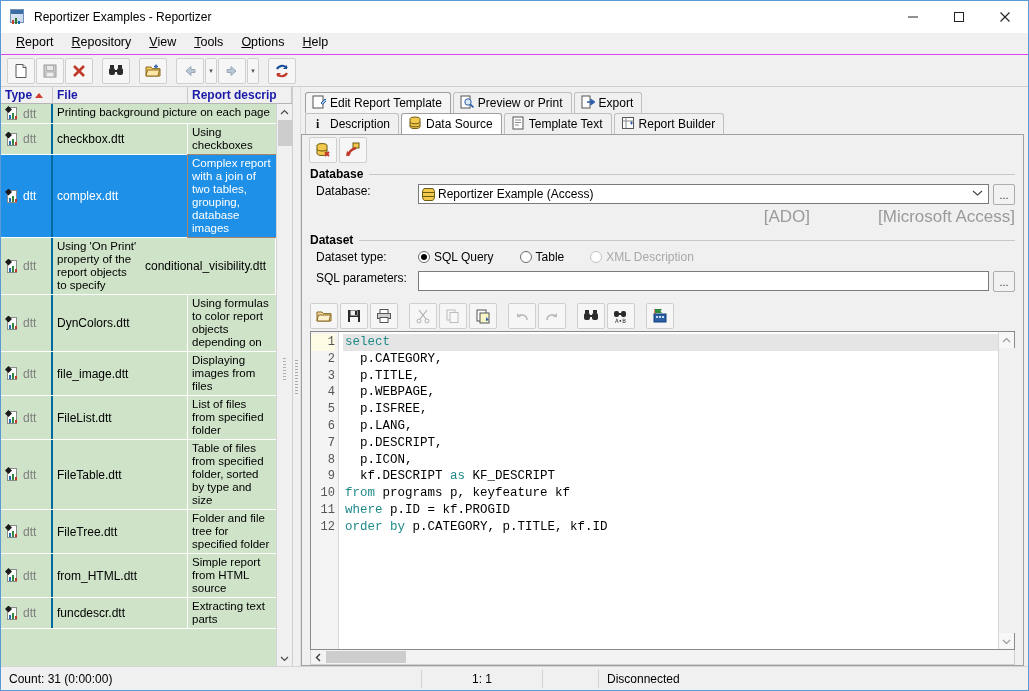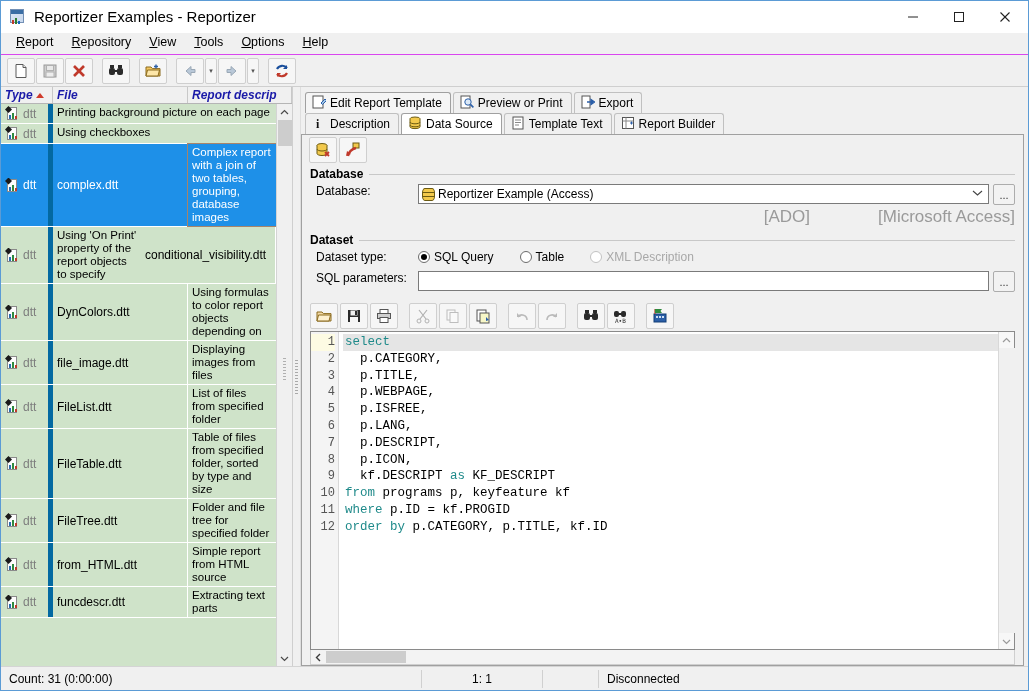--- a/index.html
+++ b/index.html
@@ -39,21 +39,21 @@
     position: absolute; left: 1px; top: 1px; width: 12px; height: 4px;
     background: #3a6ea5;
   }
   .title-icon .bar1, .title-icon .bar2, .title-icon .bar3 {
     position: absolute; bottom: 1px; width: 2px; background: #c0392b;
   }
   .title-icon .bar1 { left: 2px; height: 4px; }
   .title-icon .bar2 { left: 5px; height: 6px; background:#2e7d32;}
   .title-icon .bar3 { left: 8px; height: 3px; background:#1565c0;}
   .title-text {
-    font-size: 15px; color: #000; flex: none;
+    font-size: 12px; color: #000; flex: none;
   }
   .win-buttons { position: absolute; right: 0; top: 0; height: 31px; display: flex; }
   .win-btn {
     width: 46px; height: 31px; display: flex; align-items: center; justify-content: center;
     font-size: 13px; color: #222; background: #ffffff;
   }
   .win-btn svg { display: block; }
   
   .menubar {
     height: 22px; min-height: 22px;
@@ -104,21 +104,20 @@
     height: 17px; min-height: 17px;
     display: flex;
     background: #f0f0f0;
     border-bottom: 1px solid #b5b5b5;
     font-weight: bold; color: #1a1aa8; font-size: 12px;
   }
   .gh-cell {
     border-right: 1px solid #c8c8c8;
     padding: 0 4px; display: flex; align-items: center; overflow: hidden;
     white-space: nowrap;
-    font-style: italic;
   }
   .gh-type { width: 52px; }
   .gh-file { width: 135px; }
   .gh-desc { flex: 1; }
   .sort-arrow {
     margin-left: 3px; width: 0; height: 0;
     border-left: 4px solid transparent; border-right: 4px solid transparent;
     border-bottom: 5px solid #d03b2b;
   }
   .grid-body {
@@ -129,21 +128,21 @@
   .row {
     display: flex; background: #cfe3c9;
     border-bottom: 1px solid #ffffff;
     color: #000;
   }
   .row.selected { background: #1e90e8; color: #fff; }
   .cell {
     padding: 2px 4px; overflow: hidden;
     display: flex; align-items: center;
   }
-  .cell.type { width: 52px; border-right: 5px solid #0369a1; gap:4px; color:#7d7d7d; }
+  .cell.type { width: 52px; border-right: 2px solid #0369a1; gap:4px; color:#7d7d7d; }
   .row.selected .cell.type { color:#fff; }
   .cell.file { width: 135px; border-right: 1px solid #ffffff; font-size:12px;}
   .cell.desc { flex: 1; display: block; line-height: 13px; font-size: 11.5px; padding-top:2px;}
   .row.selected .cell.desc { outline: 1px solid #a8846a; }
   .dtt-icon {
     width: 14px; height: 15px; position: relative; flex:none;
   }
   .dtt-icon .pg {
     position:absolute; left:2px; top:1px; width:10px; height:13px;
     background:#fdfdfd; border:1px solid #8a8a8a;
@@ -430,20 +429,21 @@
                 <div class="cell type">
                   <span class="dtt-icon">
                     <span class="pg"></span>
                     <span class="bl b1"></span>
                     <span class="bl b2"></span>
                     <span class="bl b3"></span>
                     <span class="dia"></span>
                   </span>
                   <span>dtt</span>
                 </div>
+                <div class="cell file">checkbox.dtt</div>
                 <div class="cell desc">Using checkboxes</div>
               </div>
               <div class="row selected">
                 <div class="cell type">
                   <span class="dtt-icon">
                     <span class="pg"></span>
                     <span class="bl b1"></span>
                     <span class="bl b2"></span>
                     <span class="bl b3"></span>
                     <span class="dia"></span>

